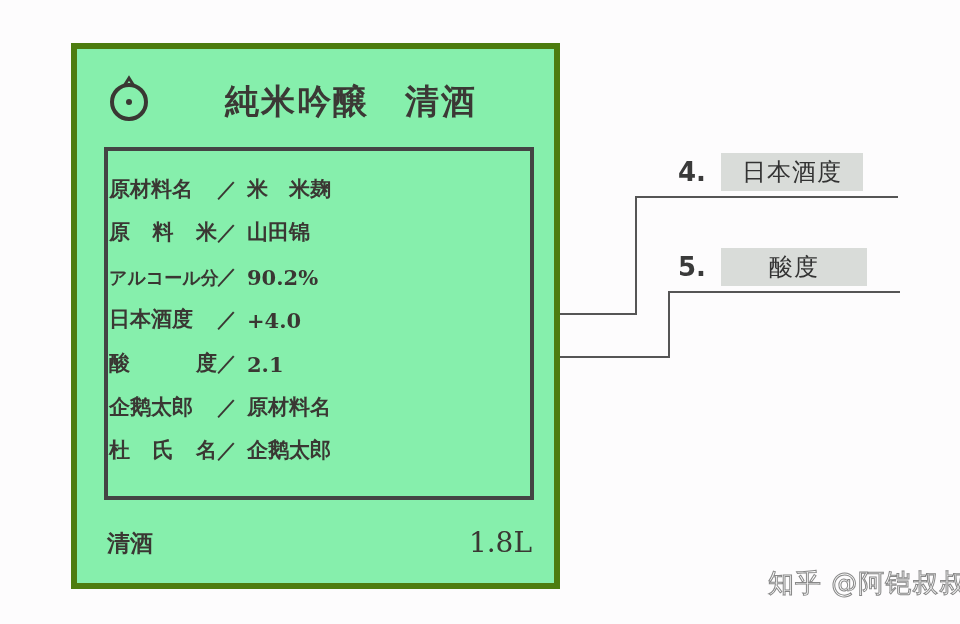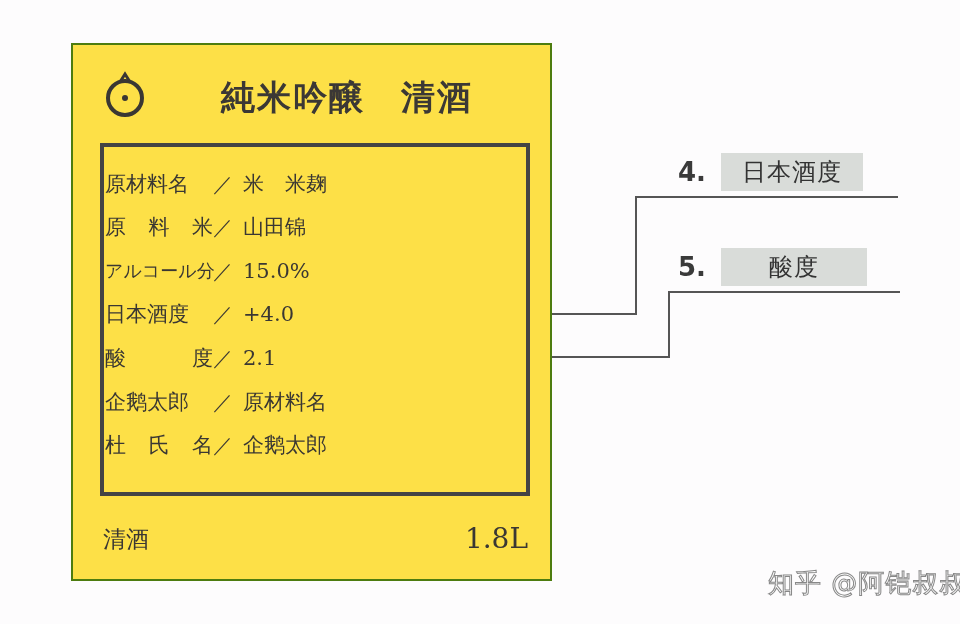--- a/index.html
+++ b/index.html
@@ -4,45 +4,45 @@
   <style>
     html, body { margin: 0; padding: 0; }
     body {
       width: 960px; height: 624px; position: relative; overflow: hidden;
       background: #fdfcfd;
       font-family: "DejaVu Serif", "Liberation Serif", serif;
       color: #3a3733;
     }
     .label-card {
       position: absolute; left: 71px; top: 43px; width: 477px; height: 534px;
-      border: 2px solid #4d7c0f;
-      background: #fde047;
+      border: 6px solid #4d7c0f;
+      background: #86efac;
       box-sizing: content-box;
     }
     .brand-icon { position: absolute; left: 31px; top: 25px; width: 42px; height: 50px; }
     .title {
       position: absolute; left: 148px; top: 30px;
       font-size: 34px; font-weight: bold; letter-spacing: 2px; color: #3b3835;
       white-space: pre;
     }
     .spec-box {
       position: absolute; left: 27px; top: 98px; width: 422px; height: 345px;
       border: 4px solid #444; box-sizing: content-box;
     }
     .spec-row {
       position: absolute; left: 32px; height: 30px;
       font-size: 21px; white-space: pre; color: #3a3733;
-      display: flex; align-items: center;
+      display: flex; align-items: flex-end; font-weight: bold;
     }
     .spec-key { display: inline-block; width: 108px; }
     .spec-key.spaced { display: inline-flex; justify-content: space-between; }
     .spec-key.small { font-size: 18px; }
     .slash { display: inline-block; width: 30px; text-align: left; font-size: 20px; }
     .spec-val { display: inline-block; }
-    .footer-left { position: absolute; left: 30px; bottom: 24px; font-size: 23px; font-weight: normal; }
+    .footer-left { position: absolute; left: 30px; bottom: 24px; font-size: 23px; font-weight: bold; }
     .footer-right { position: absolute; right: 22px; bottom: 24px; font-size: 28px; }
     .callout-num {
       position: absolute; font-family: "DejaVu Sans", "Liberation Sans", sans-serif;
       font-weight: bold; font-size: 26px; color: #3a3a3a;
     }
     .callout-tag {
       position: absolute; height: 38px; background: #d9dcd9;
       font-family: "DejaVu Sans", "Liberation Sans", sans-serif;
       font-size: 24px; color: #333; display: flex; align-items: center; justify-content: center;
       letter-spacing: 1px;
@@ -80,21 +80,21 @@
     <span class="spec-val">米　米麹</span>
   </div>
   <div class="spec-row" style="top:167px">
     <span class="spec-key spaced"><span>原</span><span>料</span><span>米</span></span>
     <span class="slash">／</span>
     <span class="spec-val">山田锦</span>
   </div>
   <div class="spec-row" style="top:211px">
     <span class="spec-key small">アルコール分</span>
     <span class="slash">／</span>
-    <span class="spec-val">15.0%</span>
+    <span class="spec-val">90.2%</span>
   </div>
   <div class="spec-row" style="top:254px">
     <span class="spec-key">日本酒度</span>
     <span class="slash">／</span>
     <span class="spec-val">+4.0</span>
   </div>
   <div class="spec-row" style="top:298px">
     <span class="spec-key spaced"><span>酸</span><span>度</span></span>
     <span class="slash">／</span>
     <span class="spec-val">2.1</span>

